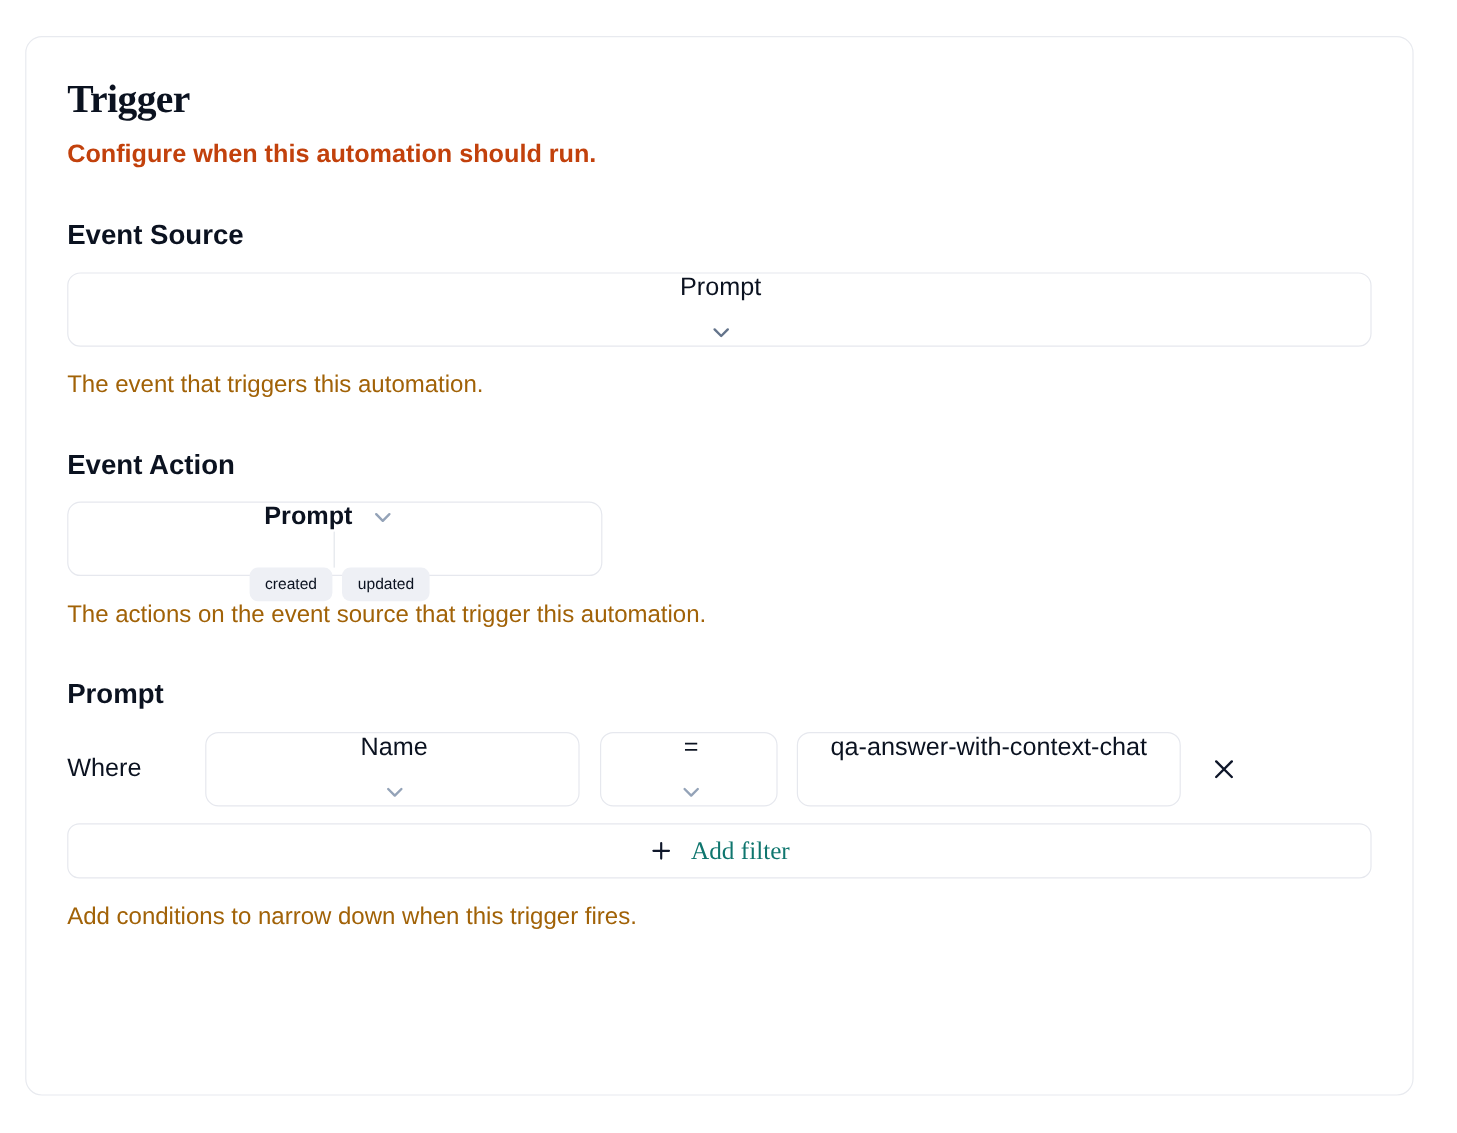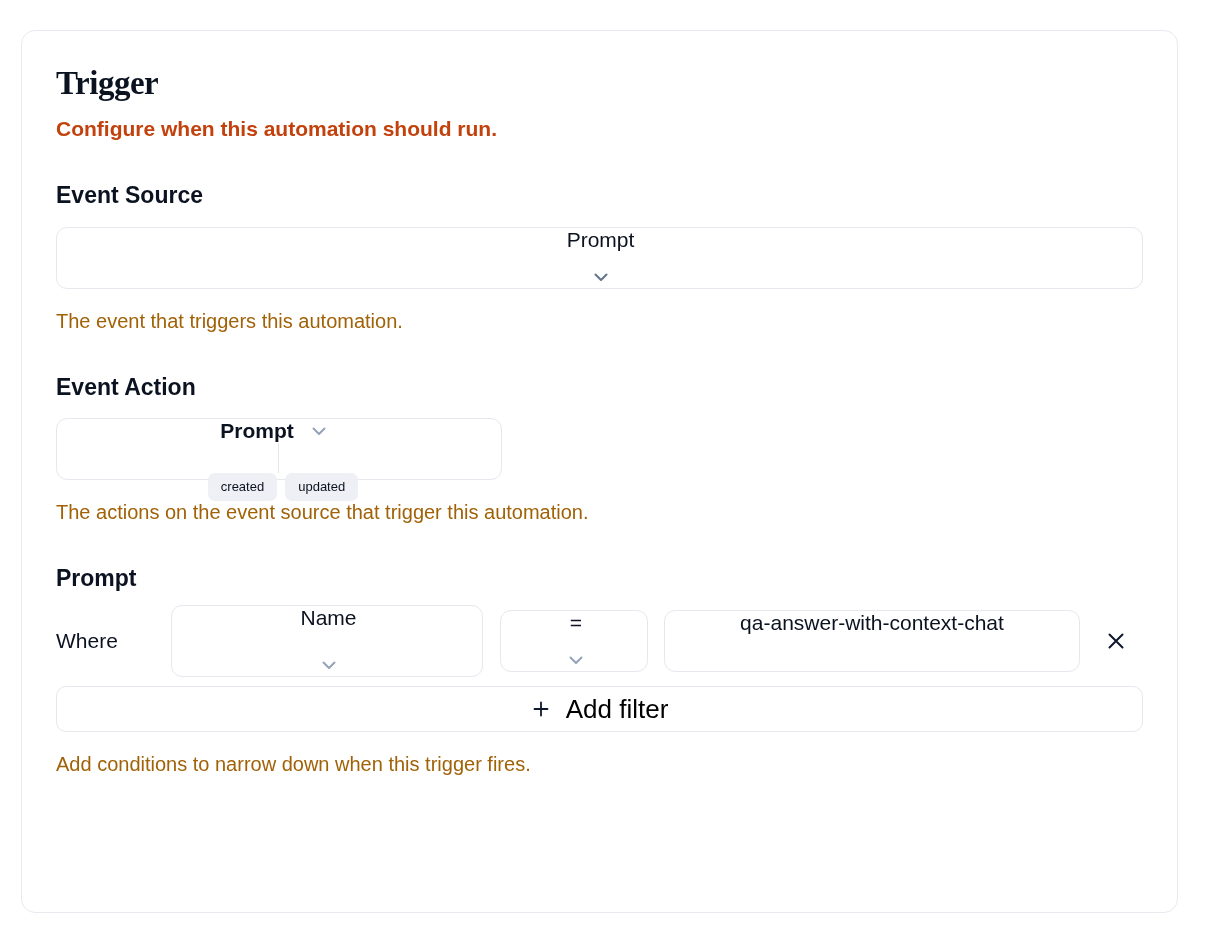--- a/index.html
+++ b/index.html
@@ -147,39 +147,39 @@
     height: 62px;
   }
   .where-label {
     font-size: 21px;
     color: #0b1220;
     width: 115px;
     flex: 0 0 auto;
   }
   .filter-field {
     width: 312px;
-    height: 72px;
+    height: 62px;
     padding: 0 19px 0 22px;
     justify-content: space-between;
     flex: 0 0 auto;
   }
   .filter-op {
     width: 148px;
     height: 62px;
     padding: 0 18px 0 22px;
     justify-content: space-between;
     flex: 0 0 auto;
     margin-left: 17px;
   }
   .op-symbol {
     font-size: 21px;
     color: #0b1220;
   }
   .filter-value {
-    width: 416px;
+    width: 320px;
     height: 62px;
     padding: 0 16px;
     flex: 0 0 auto;
     margin-left: 16px;
   }
   .filter-value-text {
     font-size: 21px;
     color: #0b1220;
     white-space: nowrap;
     overflow: hidden;
@@ -213,22 +213,23 @@
     gap: 15px;
     cursor: pointer;
     font-family: "Liberation Sans", sans-serif;
   }
   .add-filter-plus {
     display: inline-block;
     width: 20px;
     height: 20px;
   }
   .add-filter-label {
-    font-size: 26px;
-    color: #000000;
+    font-size: 21px;
+    color: #0f766e;
+    font-family: Liberation Serif, serif;
   }
 </style>
 </head>
 <body>
 
 <div class="page">
 
   <section class="card">
 
     <h1 class="card-title">Trigger</h1>

